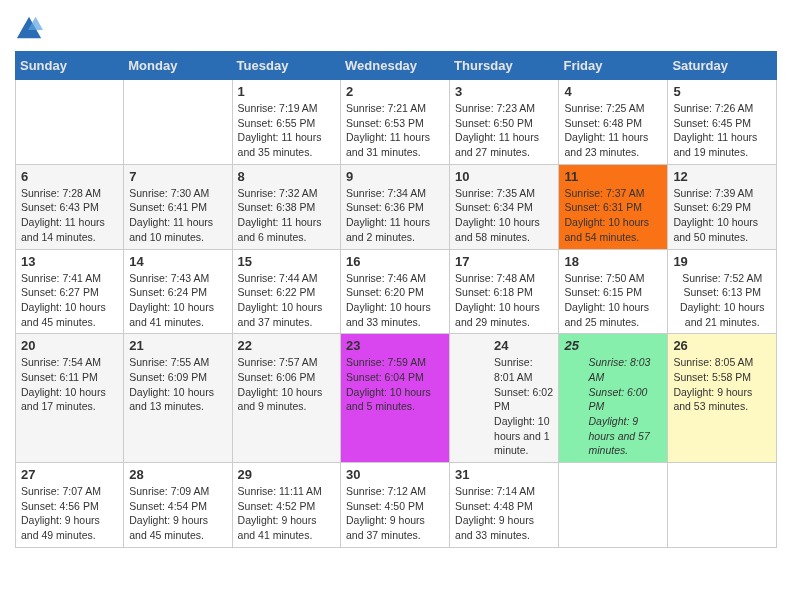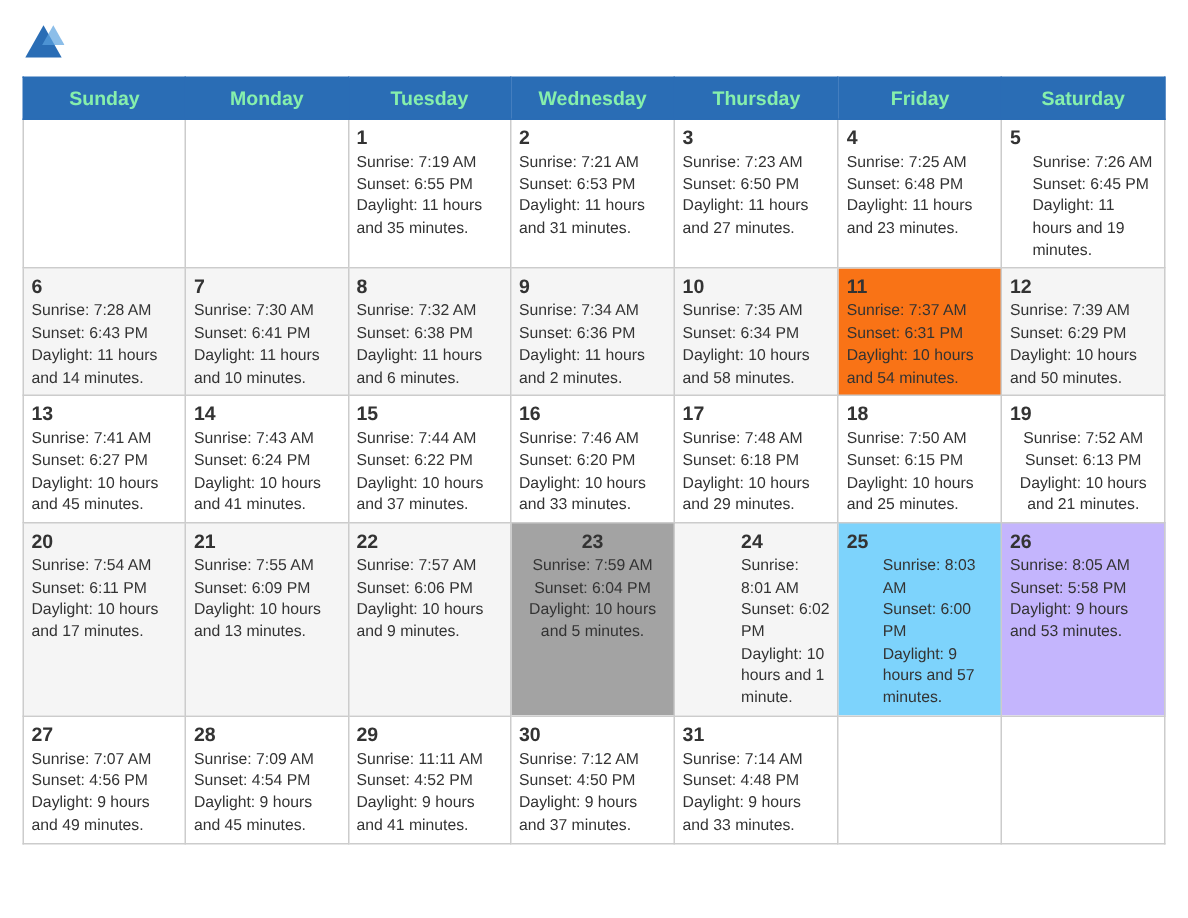--- a/index.html
+++ b/index.html
@@ -61,23 +61,23 @@
       color: #555;
       margin-top: 2px;
     }
     .calendar {
       width: 100%;
       border-collapse: collapse;
       font-size: 11px;
     }
     .calendar th {
       background: #2a6db5;
-      color: #86efac;
+      color: #e5e5e5;
       padding: 6px 4px;
-      text-align: center;
+      text-align: left;
       font-size: 13px;
       font-weight: bold;
       border: 1px solid #2a6db5;
     }
     .calendar td {
       vertical-align: top;
       border: 1px solid #ccc;
       padding: 4px 5px;
       width: 110px;
       min-height: 80px;
@@ -158,21 +158,21 @@
 Daylight: 11 hours and 27 minutes.</div>
           </td>
           <td>
             <span class="day-number">4</span>
             <div class="day-info" style="white-space: pre-line;">Sunrise: 7:25 AM
 Sunset: 6:48 PM
 Daylight: 11 hours and 23 minutes.</div>
           </td>
           <td>
             <span class="day-number">5</span>
-            <div class="day-info" style="white-space: pre-line; margin-left: 15px;">Sunrise: 7:26 AM
+            <div class="day-info" style="white-space: pre-line;">Sunrise: 7:26 AM
 Sunset: 6:45 PM
 Daylight: 11 hours and 19 minutes.</div>
           </td>
         </tr>
         <tr>
           <td style="background: rgb(245, 245, 245);">
             <span class="day-number">6</span>
             <div class="day-info" style="white-space: pre-line;">Sunrise: 7:28 AM
 Sunset: 6:43 PM
 Daylight: 11 hours and 14 minutes.</div>
@@ -270,39 +270,39 @@
             <div class="day-info" style="white-space: pre-line;">Sunrise: 7:55 AM
 Sunset: 6:09 PM
 Daylight: 10 hours and 13 minutes.</div>
           </td>
           <td style="background: rgb(245, 245, 245);">
             <span class="day-number">22</span>
             <div class="day-info" style="white-space: pre-line;">Sunrise: 7:57 AM
 Sunset: 6:06 PM
 Daylight: 10 hours and 9 minutes.</div>
           </td>
-          <td style="background: #a3a3a3; text-align: center;">
+          <td style="background: #d946ef;">
             <span class="day-number">23</span>
             <div class="day-info" style="white-space: pre-line;">Sunrise: 7:59 AM
 Sunset: 6:04 PM
 Daylight: 10 hours and 5 minutes.</div>
           </td>
           <td style="background: rgb(245, 245, 245); padding-left: 44px;">
             <span class="day-number">24</span>
             <div class="day-info" style="white-space: pre-line;">Sunrise: 8:01 AM
 Sunset: 6:02 PM
 Daylight: 10 hours and 1 minute.</div>
           </td>
-          <td style="background: #7dd3fc;">
+          <td style="background: #86efac; font-style: italic;">
             <span class="day-number">25</span>
             <div class="day-info" style="white-space: pre-line; margin-left: 24px;">Sunrise: 8:03 AM
 Sunset: 6:00 PM
 Daylight: 9 hours and 57 minutes.</div>
           </td>
-          <td style="background: #c4b5fd;">
+          <td style="background: #fef9c3;">
             <span class="day-number">26</span>
             <div class="day-info" style="white-space: pre-line;">Sunrise: 8:05 AM
 Sunset: 5:58 PM
 Daylight: 9 hours and 53 minutes.</div>
           </td>
         </tr>
         <tr>
           <td>
             <span class="day-number">27</span>
             <div class="day-info" style="white-space: pre-line;">Sunrise: 7:07 AM

